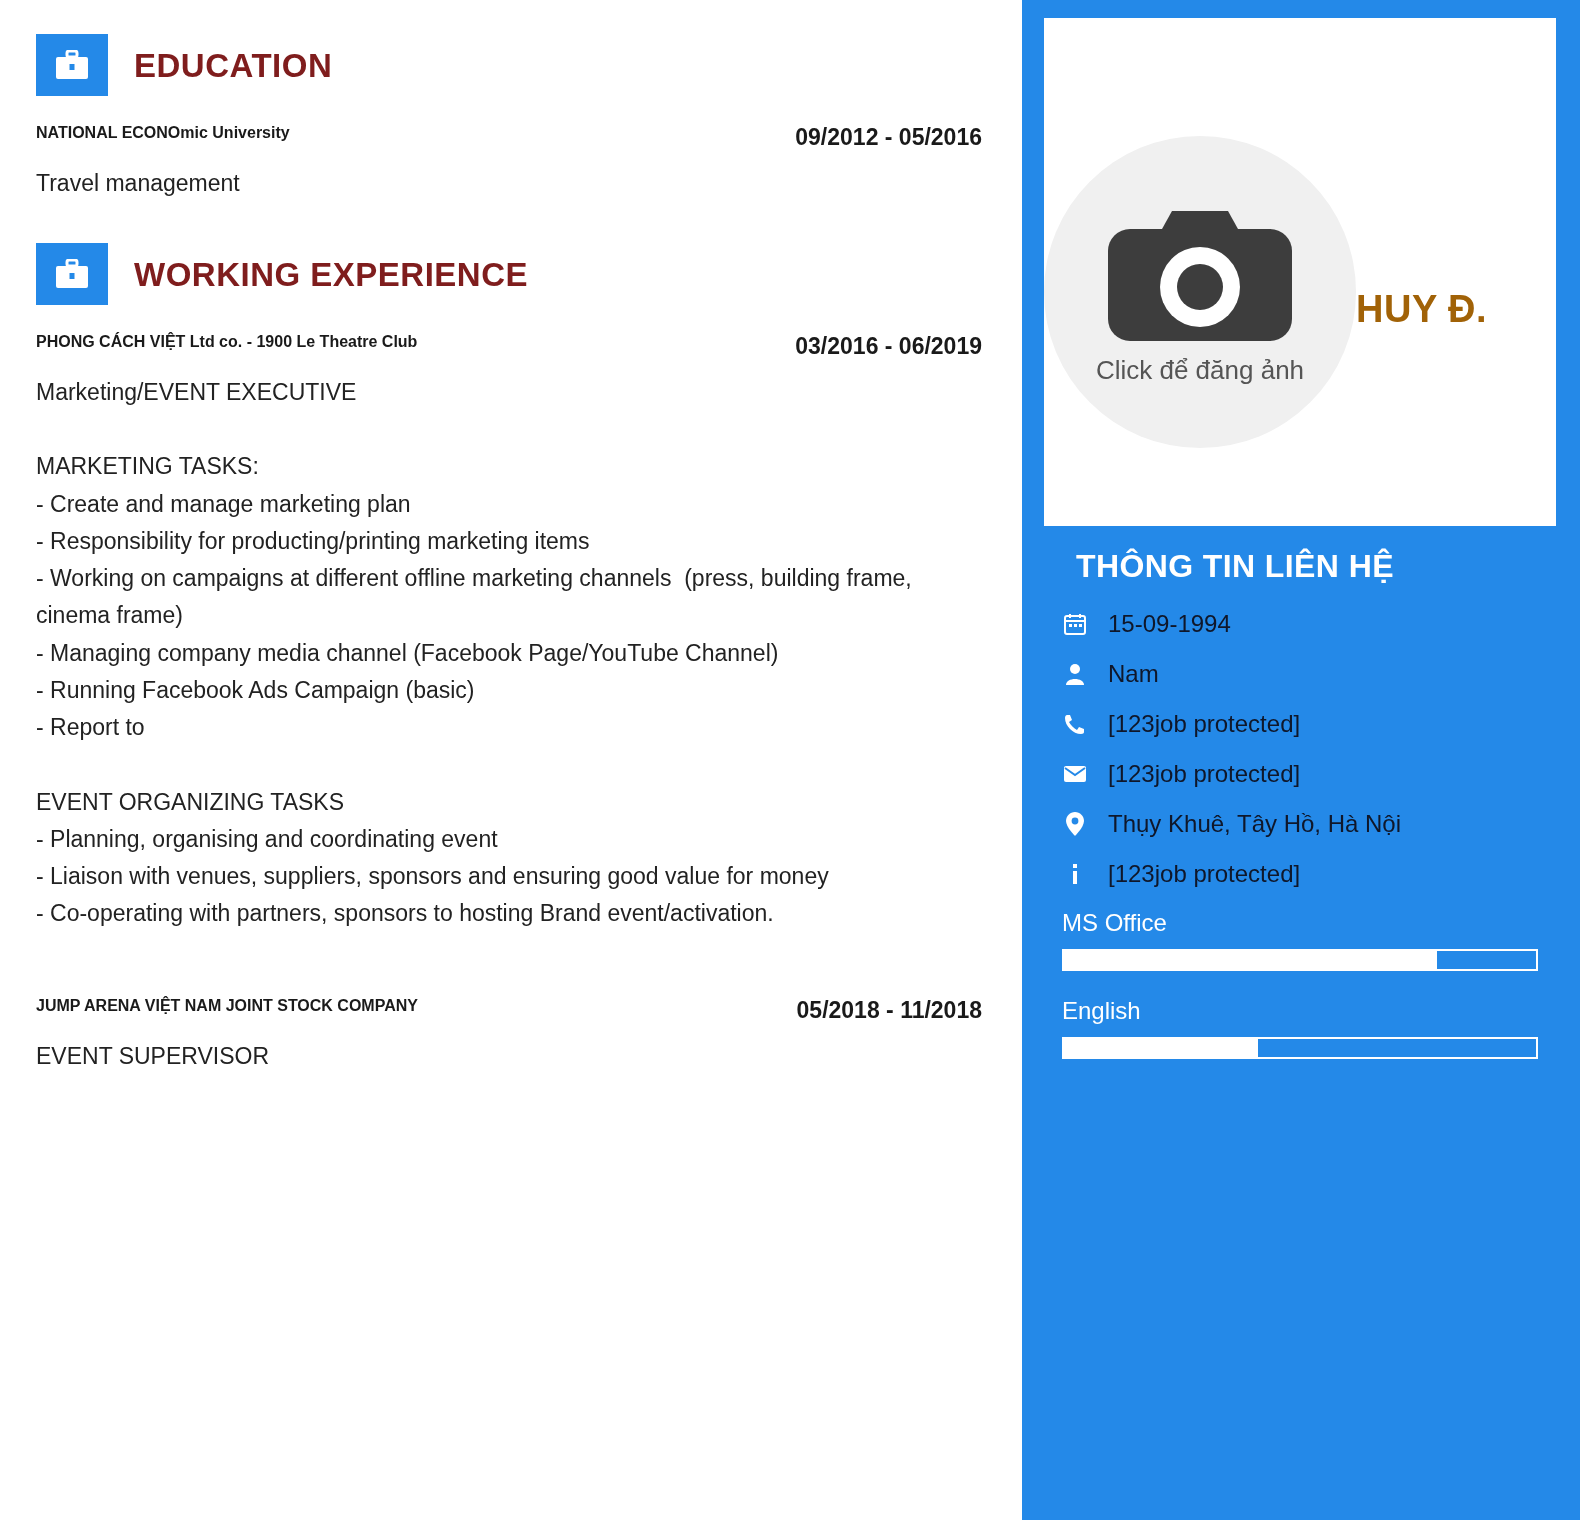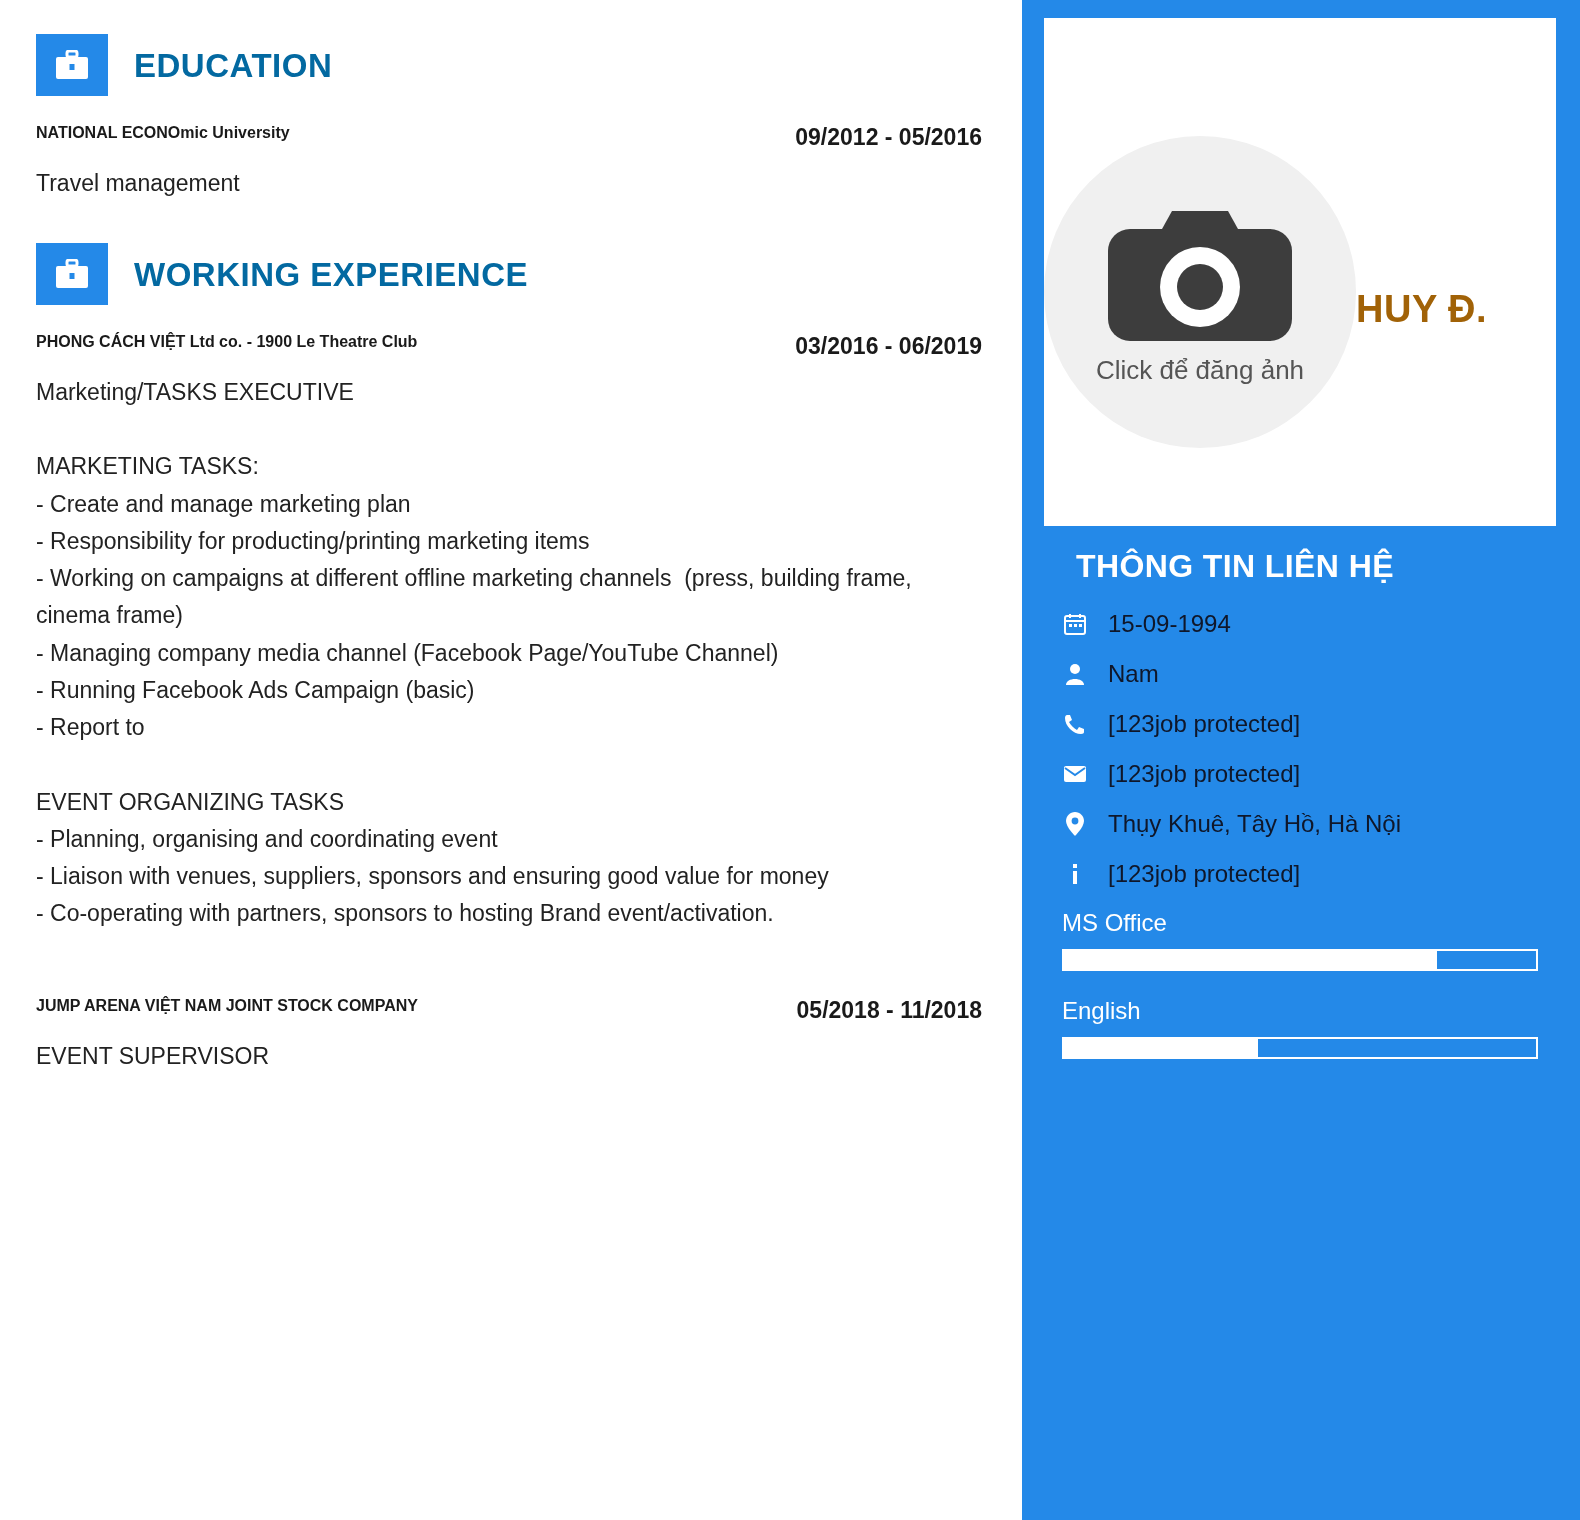--- a/index.html
+++ b/index.html
@@ -42,21 +42,21 @@
     height: 62px;
     background: #2489e8;
     display: flex;
     align-items: center;
     justify-content: center;
     flex: 0 0 auto;
   }
   .sec-icon svg { display: block; }
 
   .sec-title {
-    color: #0369a1;
+    color: #7f1d1d;
     font-size: 33px;
     font-weight: bold;
     letter-spacing: 0.5px;
     line-height: 1;
   }
 
   .entry { margin-top: 26px; }
 
   .entry-row {
     display: flex;
@@ -235,21 +235,21 @@
         </svg>
       </div>
       <div class="sec-title">WORKING EXPERIENCE</div>
     </div>
 
     <div class="entry">
       <div class="entry-row">
         <div class="entry-title">PHONG CÁCH VIỆT Ltd co. - 1900 Le Theatre Club</div>
         <div class="entry-date">03/2016 - 06/2019</div>
       </div>
-      <div class="entry-sub">Marketing/TASKS EXECUTIVE</div>
+      <div class="entry-sub">Marketing/EVENT EXECUTIVE</div>
       <div class="desc" style="white-space: pre-wrap;">MARKETING TASKS:
 - Create and manage marketing plan
 - Responsibility for producting/printing marketing items
 - Working on campaigns at different offline marketing channels  (press, building frame, cinema frame)
 - Managing company media channel (Facebook Page/YouTube Channel)
 - Running Facebook Ads Campaign (basic)
 - Report to
 
 EVENT ORGANIZING TASKS
 - Planning, organising and coordinating event

